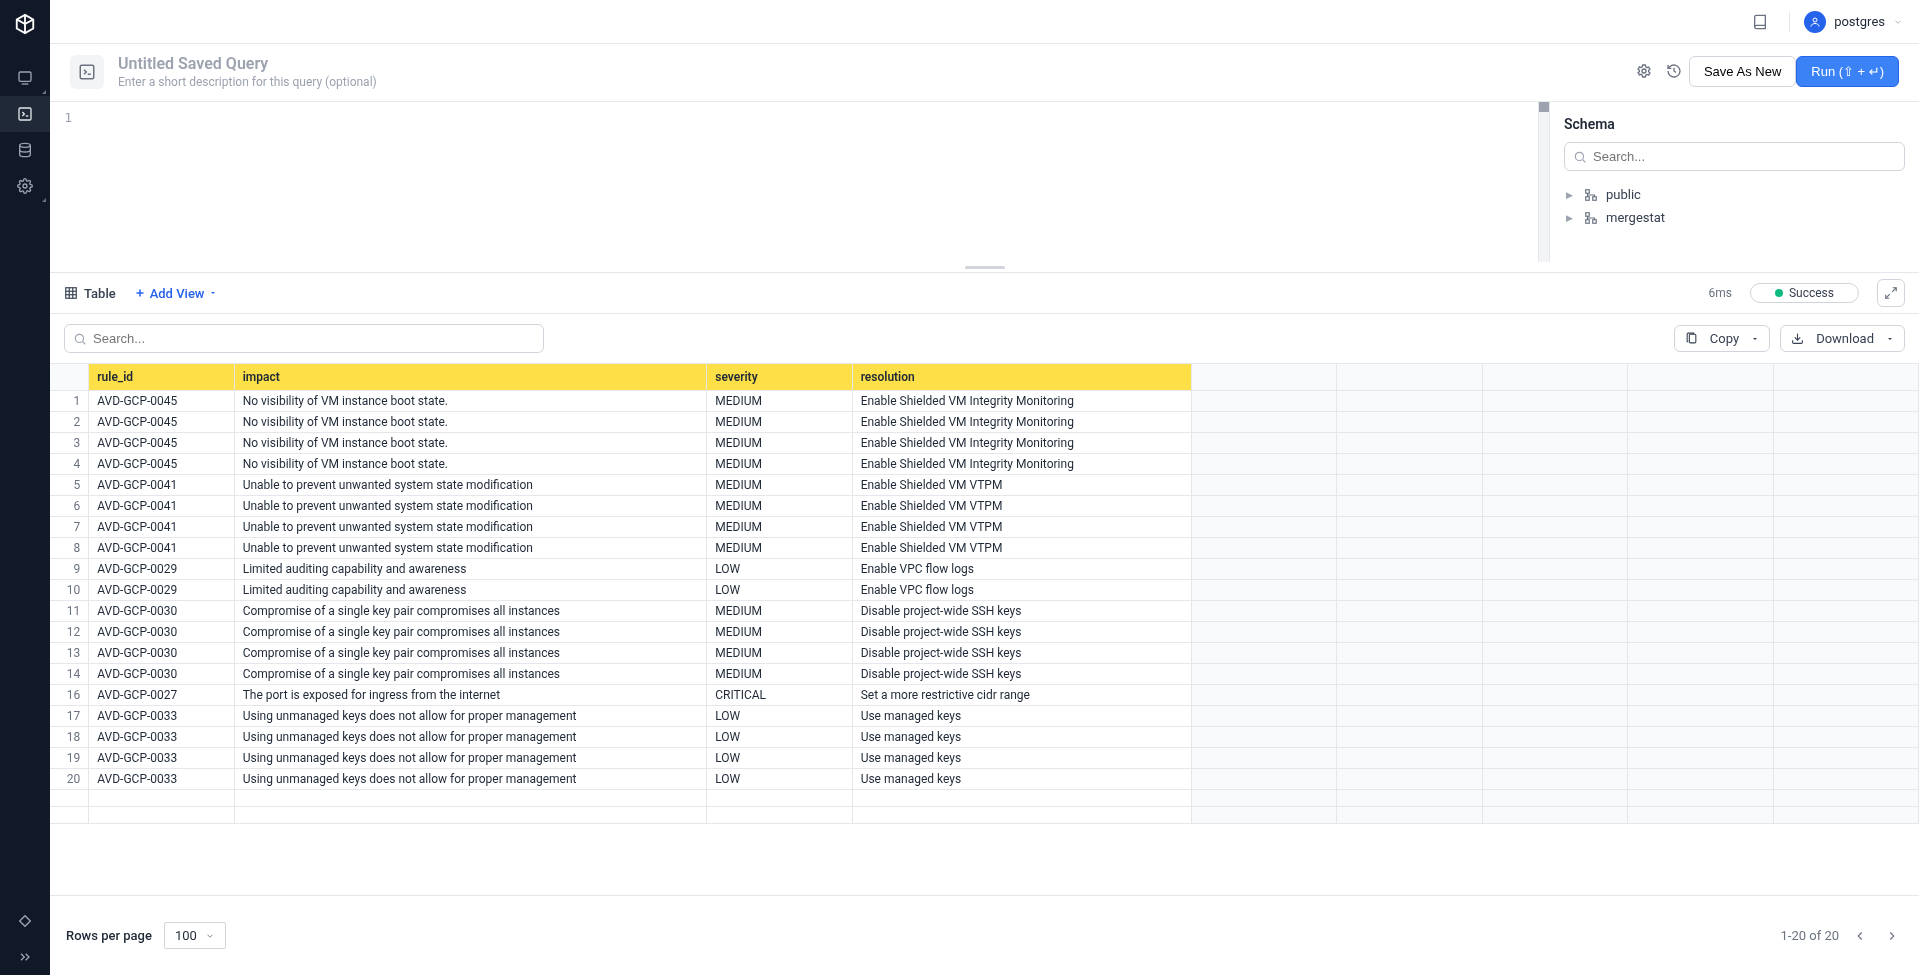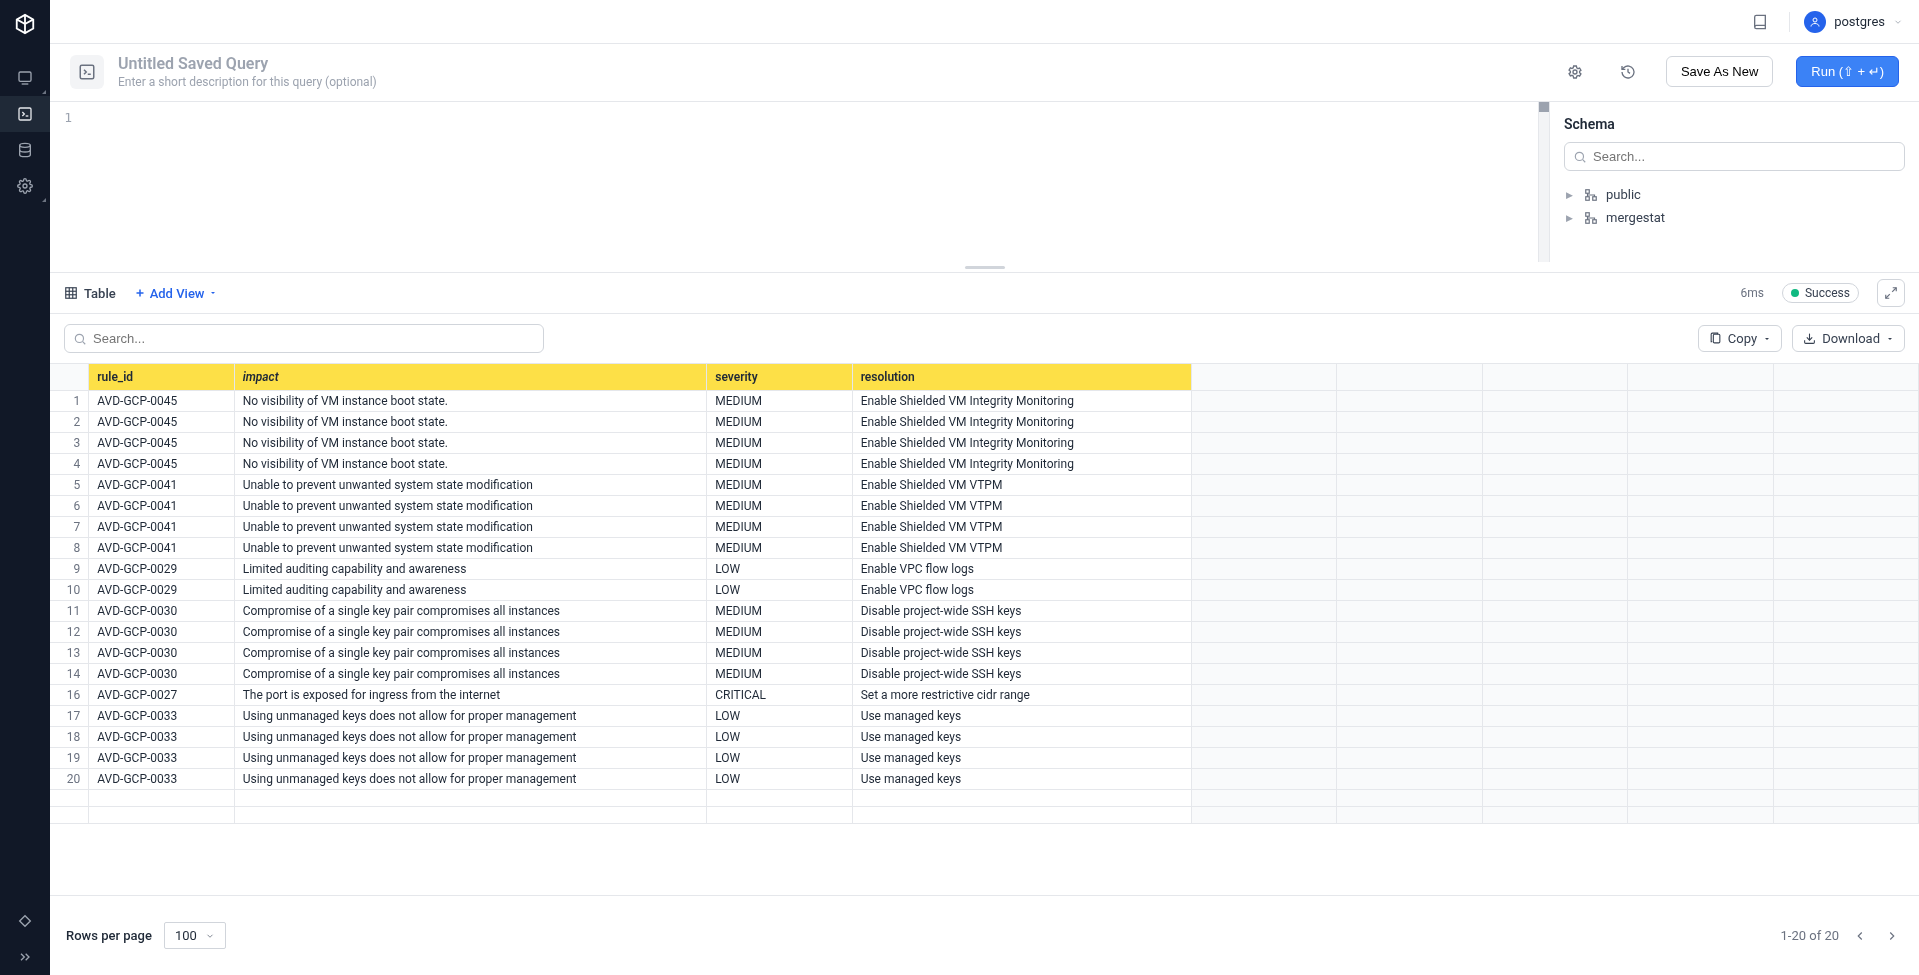--- a/index.html
+++ b/index.html
@@ -23,21 +23,21 @@
 .user-chip { display: flex; align-items: center; gap: 8px; cursor: pointer; }
 .avatar { width: 22px; height: 22px; border-radius: 50%; background: #2563eb; display: flex; align-items: center; justify-content: center; }
 .avatar svg { width: 12px; height: 12px; }
 
 
 .qheader { display: flex; align-items: center; padding: 10px 20px 12px 20px; gap: 14px; border-bottom: 1px solid #e5e7eb; }
 .qicon { width: 34px; height: 34px; background: #f3f4f6; border-radius: 6px; display: flex; align-items: center; justify-content: center; color: #6b7280; }
 .qtitle-wrap { flex: 1; }
 .qtitle { font-size: 16px; font-weight: 600; color: #9ca3af; }
 .qdesc { font-size: 12px; color: #9ca3af; margin-top: 2px; }
-.qactions { display: flex; align-items: center; gap: 23px; }
+.qactions { display: flex; gap: 0; }
 .icon-btn { width: 30px; height: 30px; display:flex; align-items:center; justify-content:center; color:#6b7280; cursor:pointer; border-radius:4px; }
 .btn { padding: 7px 14px; border-radius: 6px; font-size: 13px; font-weight: 500; cursor: pointer; border: 1px solid #d1d5db; background: #fff; }
 .btn.primary { background: #3b82f6; border-color: #2563eb; color: #fff; }
 
 
 .editor-row { display: flex; height: 160px; }
 .editor { flex: 1; position: relative; font-family: ui-monospace, "SF Mono", Menlo, monospace; font-size: 13px; padding: 8px 12px; }
 .editor-line { display: flex; }
 .gutter { width: 20px; text-align: right; color: #9ca3af; padding-right: 10px; user-select: none; }
 .code { white-space: pre; }
@@ -54,40 +54,40 @@
 .schema-item .caret { color:#9ca3af; font-size:9px; width:10px; }
 
 .split-handle { height:10px; display:flex; align-items:center; justify-content:center; }
 .split-handle .grip { width:40px; height:3px; background:#d1d5db; border-radius:2px; }
 
 
 .tabsbar { display:flex; align-items:center; border-top:1px solid #e5e7eb; border-bottom:1px solid #e5e7eb; padding: 6px 14px; gap:18px; }
 .tab { display:flex; align-items:center; gap:6px; font-weight:500; color:#374151; cursor:pointer; }
 .addview { color:#2563eb; font-weight:500; cursor:pointer; display:flex; align-items:center; gap:4px; }
 .tabsbar .spacer { flex:1; }
-.status-pill { display:flex; align-items:center; gap:6px; border:1px solid #d1d5db; border-radius:12px; padding:2px 8px; font-size:12px; color:#374151; }
+.status-pill { display:flex; align-items:center; gap:6px; border:1px solid #d1d5db; border-radius:12px; padding:2px 24px; font-size:12px; color:#374151; }
 .status-dot { width:8px; height:8px; border-radius:50%; background:#10b981; }
 .expand { border:1px solid #d1d5db; border-radius:6px; width:28px; height:28px; display:flex; align-items:center; justify-content:center; cursor:pointer; color:#6b7280; }
 
 
 .tblbar { display:flex; align-items:center; padding:10px 14px; gap:10px; }
 .tbl-search { display:flex; align-items:center; gap:6px; border:1px solid #d1d5db; border-radius:6px; padding:6px 8px; width:480px; color:#9ca3af; }
 .tbl-search input { border:none; outline:none; flex:1; font-size:13px; }
 .tblbar .spacer { flex:1; }
-.small-btn { display:flex; align-items:center; gap:6px; border:1px solid #d1d5db; border-radius:6px; padding:5px 10px; cursor:pointer; font-size:13px; color:#374151;}
+.small-btn { display:flex; align-items:center; gap:12px; border:1px solid #d1d5db; border-radius:6px; padding:5px 10px; cursor:pointer; font-size:13px; color:#374151;}
 
 
 .grid-wrap { flex:1; overflow:auto; border-top:1px solid #e5e7eb; }
 table.grid { border-collapse:collapse; width:100%; font-size:12px; table-layout:fixed; }
 .grid th, .grid td { border-right:1px solid #e5e7eb; border-bottom:1px solid #e5e7eb; padding:3px 8px; text-align:left; white-space:nowrap; overflow:hidden; text-overflow:ellipsis; height:17px; }
 .grid thead th { background:#fde047; font-weight:600; height:26px; position:sticky; top:0; }
 .grid .rownum { width:32px; text-align:right; color:#6b7280; background:#fff; }
 .grid thead .rownum { background:#f9fafb; }
 .col-rule { width:120px; }
-.col-impact { width:390px;font-style:italic; }
+.col-impact { width:390px; }
 .col-sev { width:120px; }
 .col-res { width:280px;margin-left:48px; }
 .col-blank { width:120px; background:#f9fafb !important; }
 .grid tbody tr.empty td { height:17px; }
 
 
 .footer { border-top:1px solid #e5e7eb; padding:26px 16px; display:flex; align-items:center; gap:12px; }
 .select { border:1px solid #d1d5db; border-radius:2px; padding:5px 10px; display:flex; align-items:center; gap:8px; cursor:pointer; }
 .footer .spacer { flex:1; }
 .pager { display:flex; align-items:center; gap:10px; color:#6b7280; }

